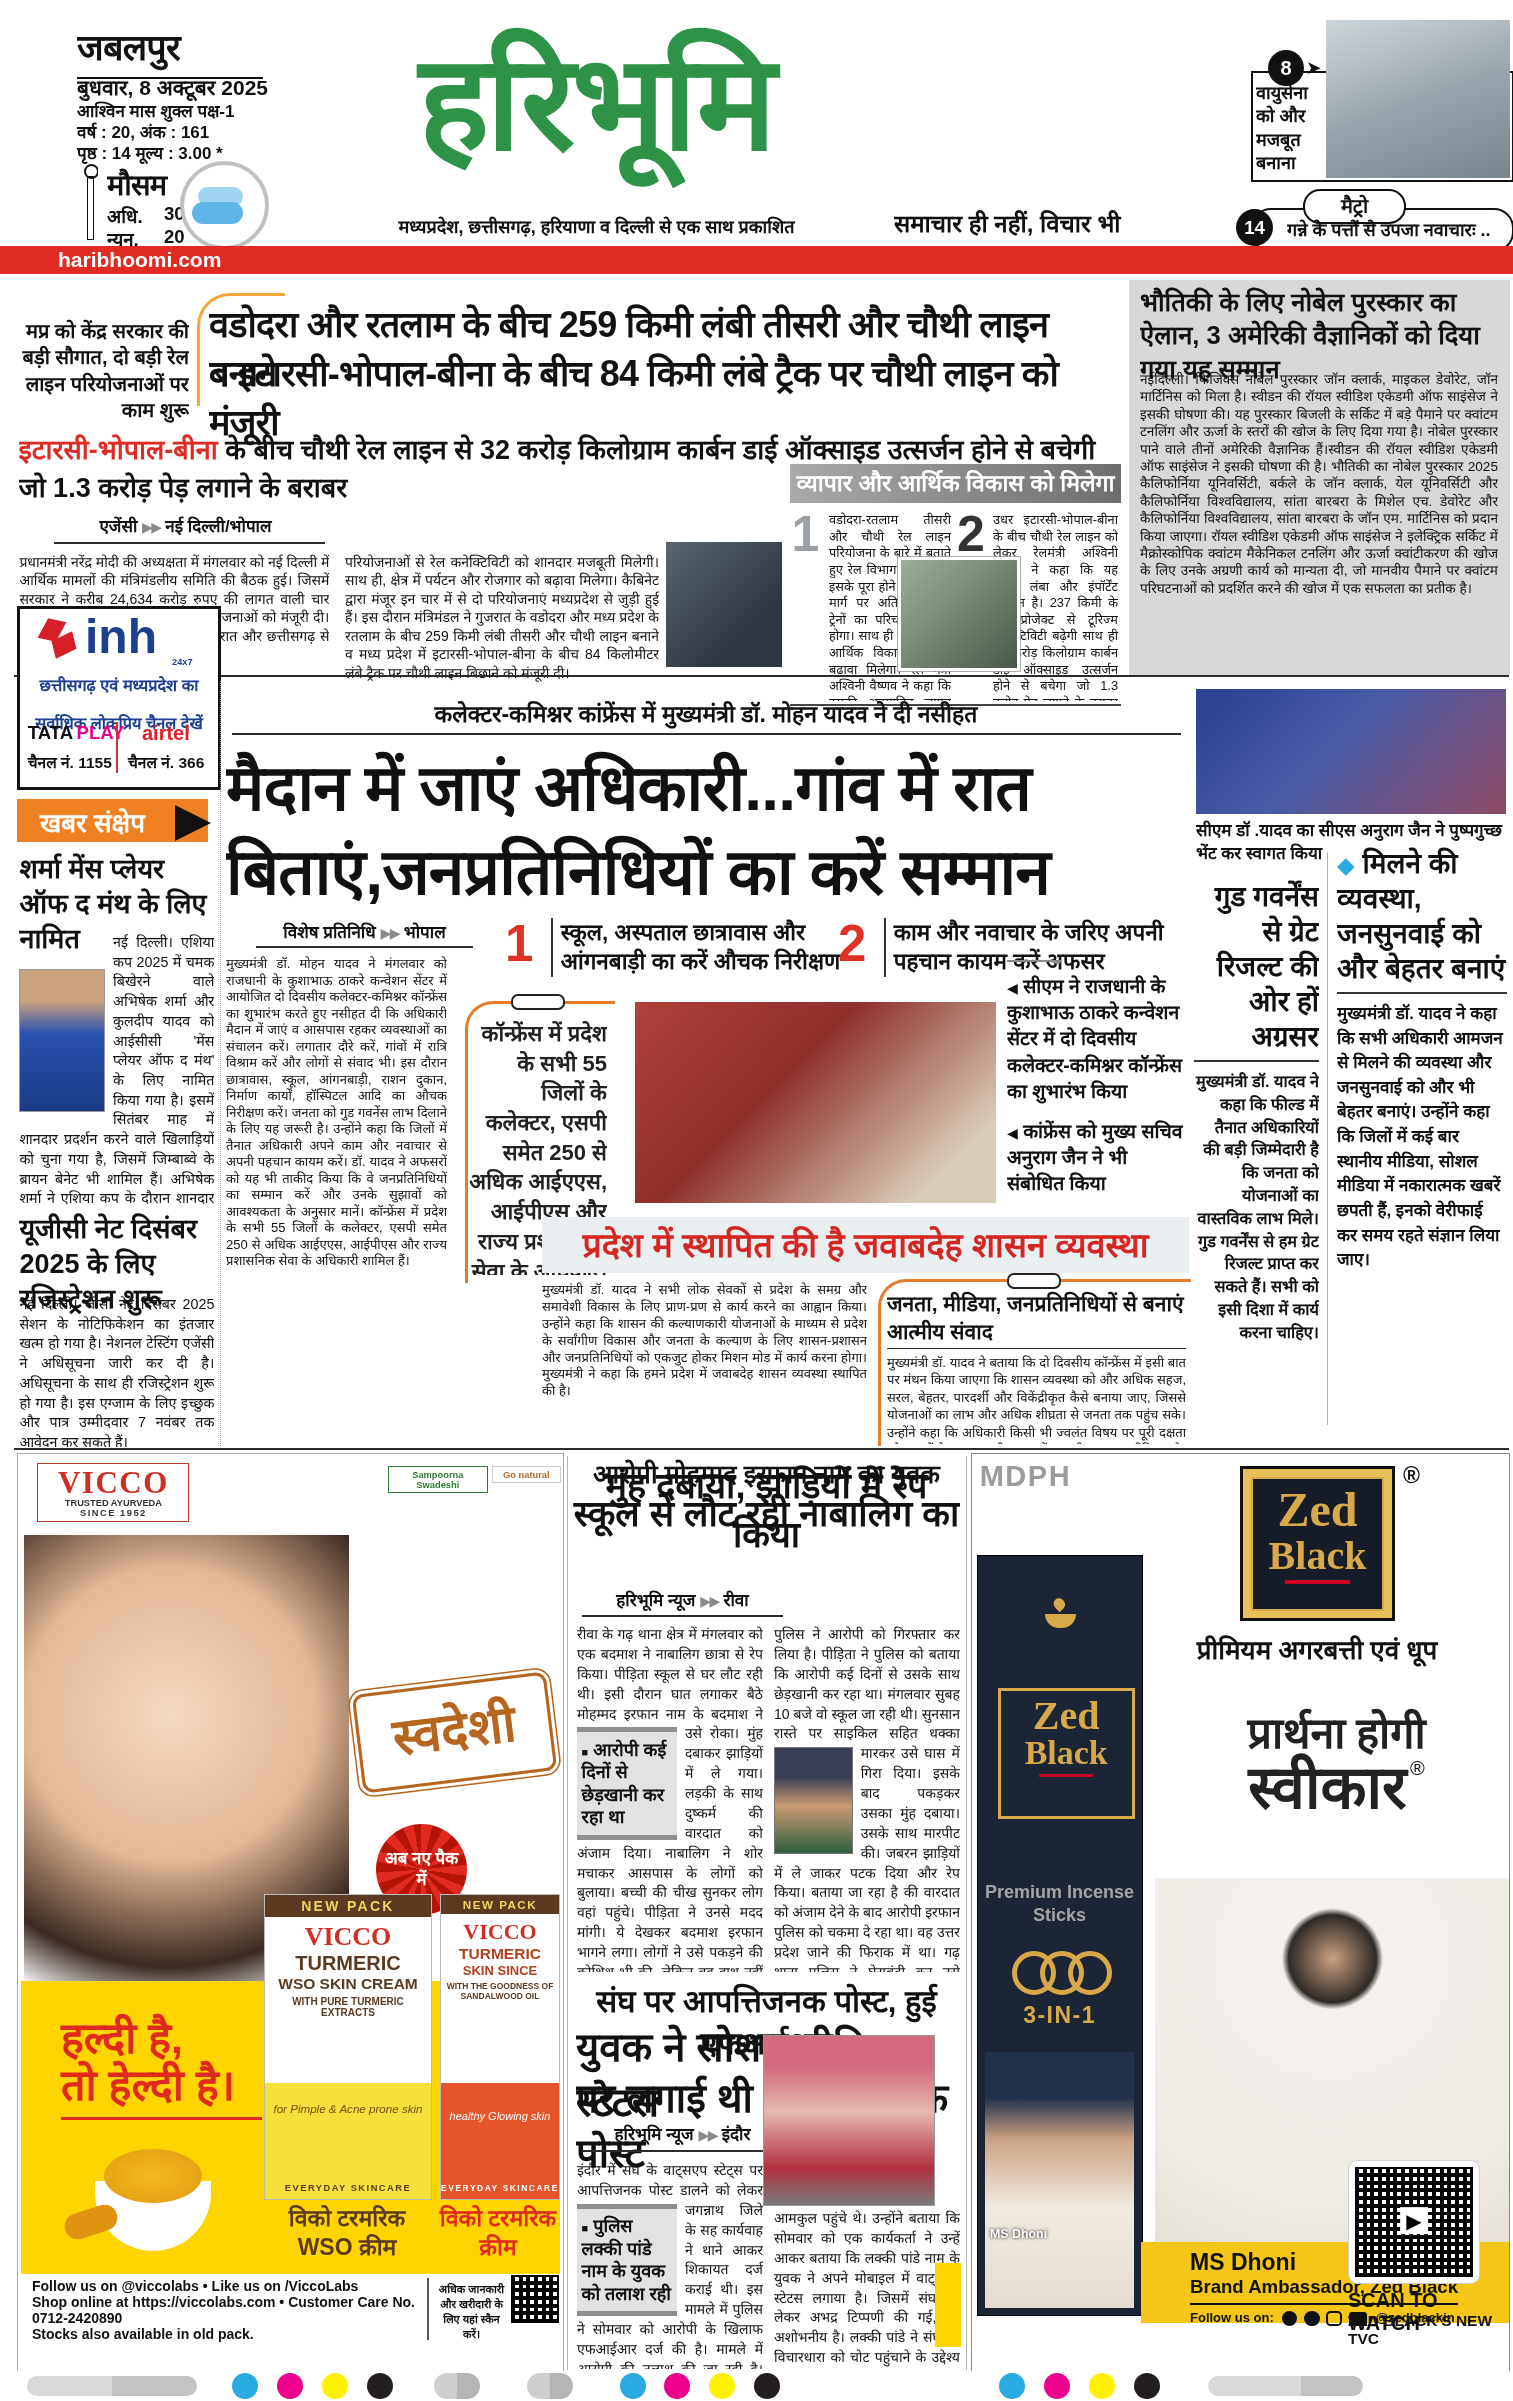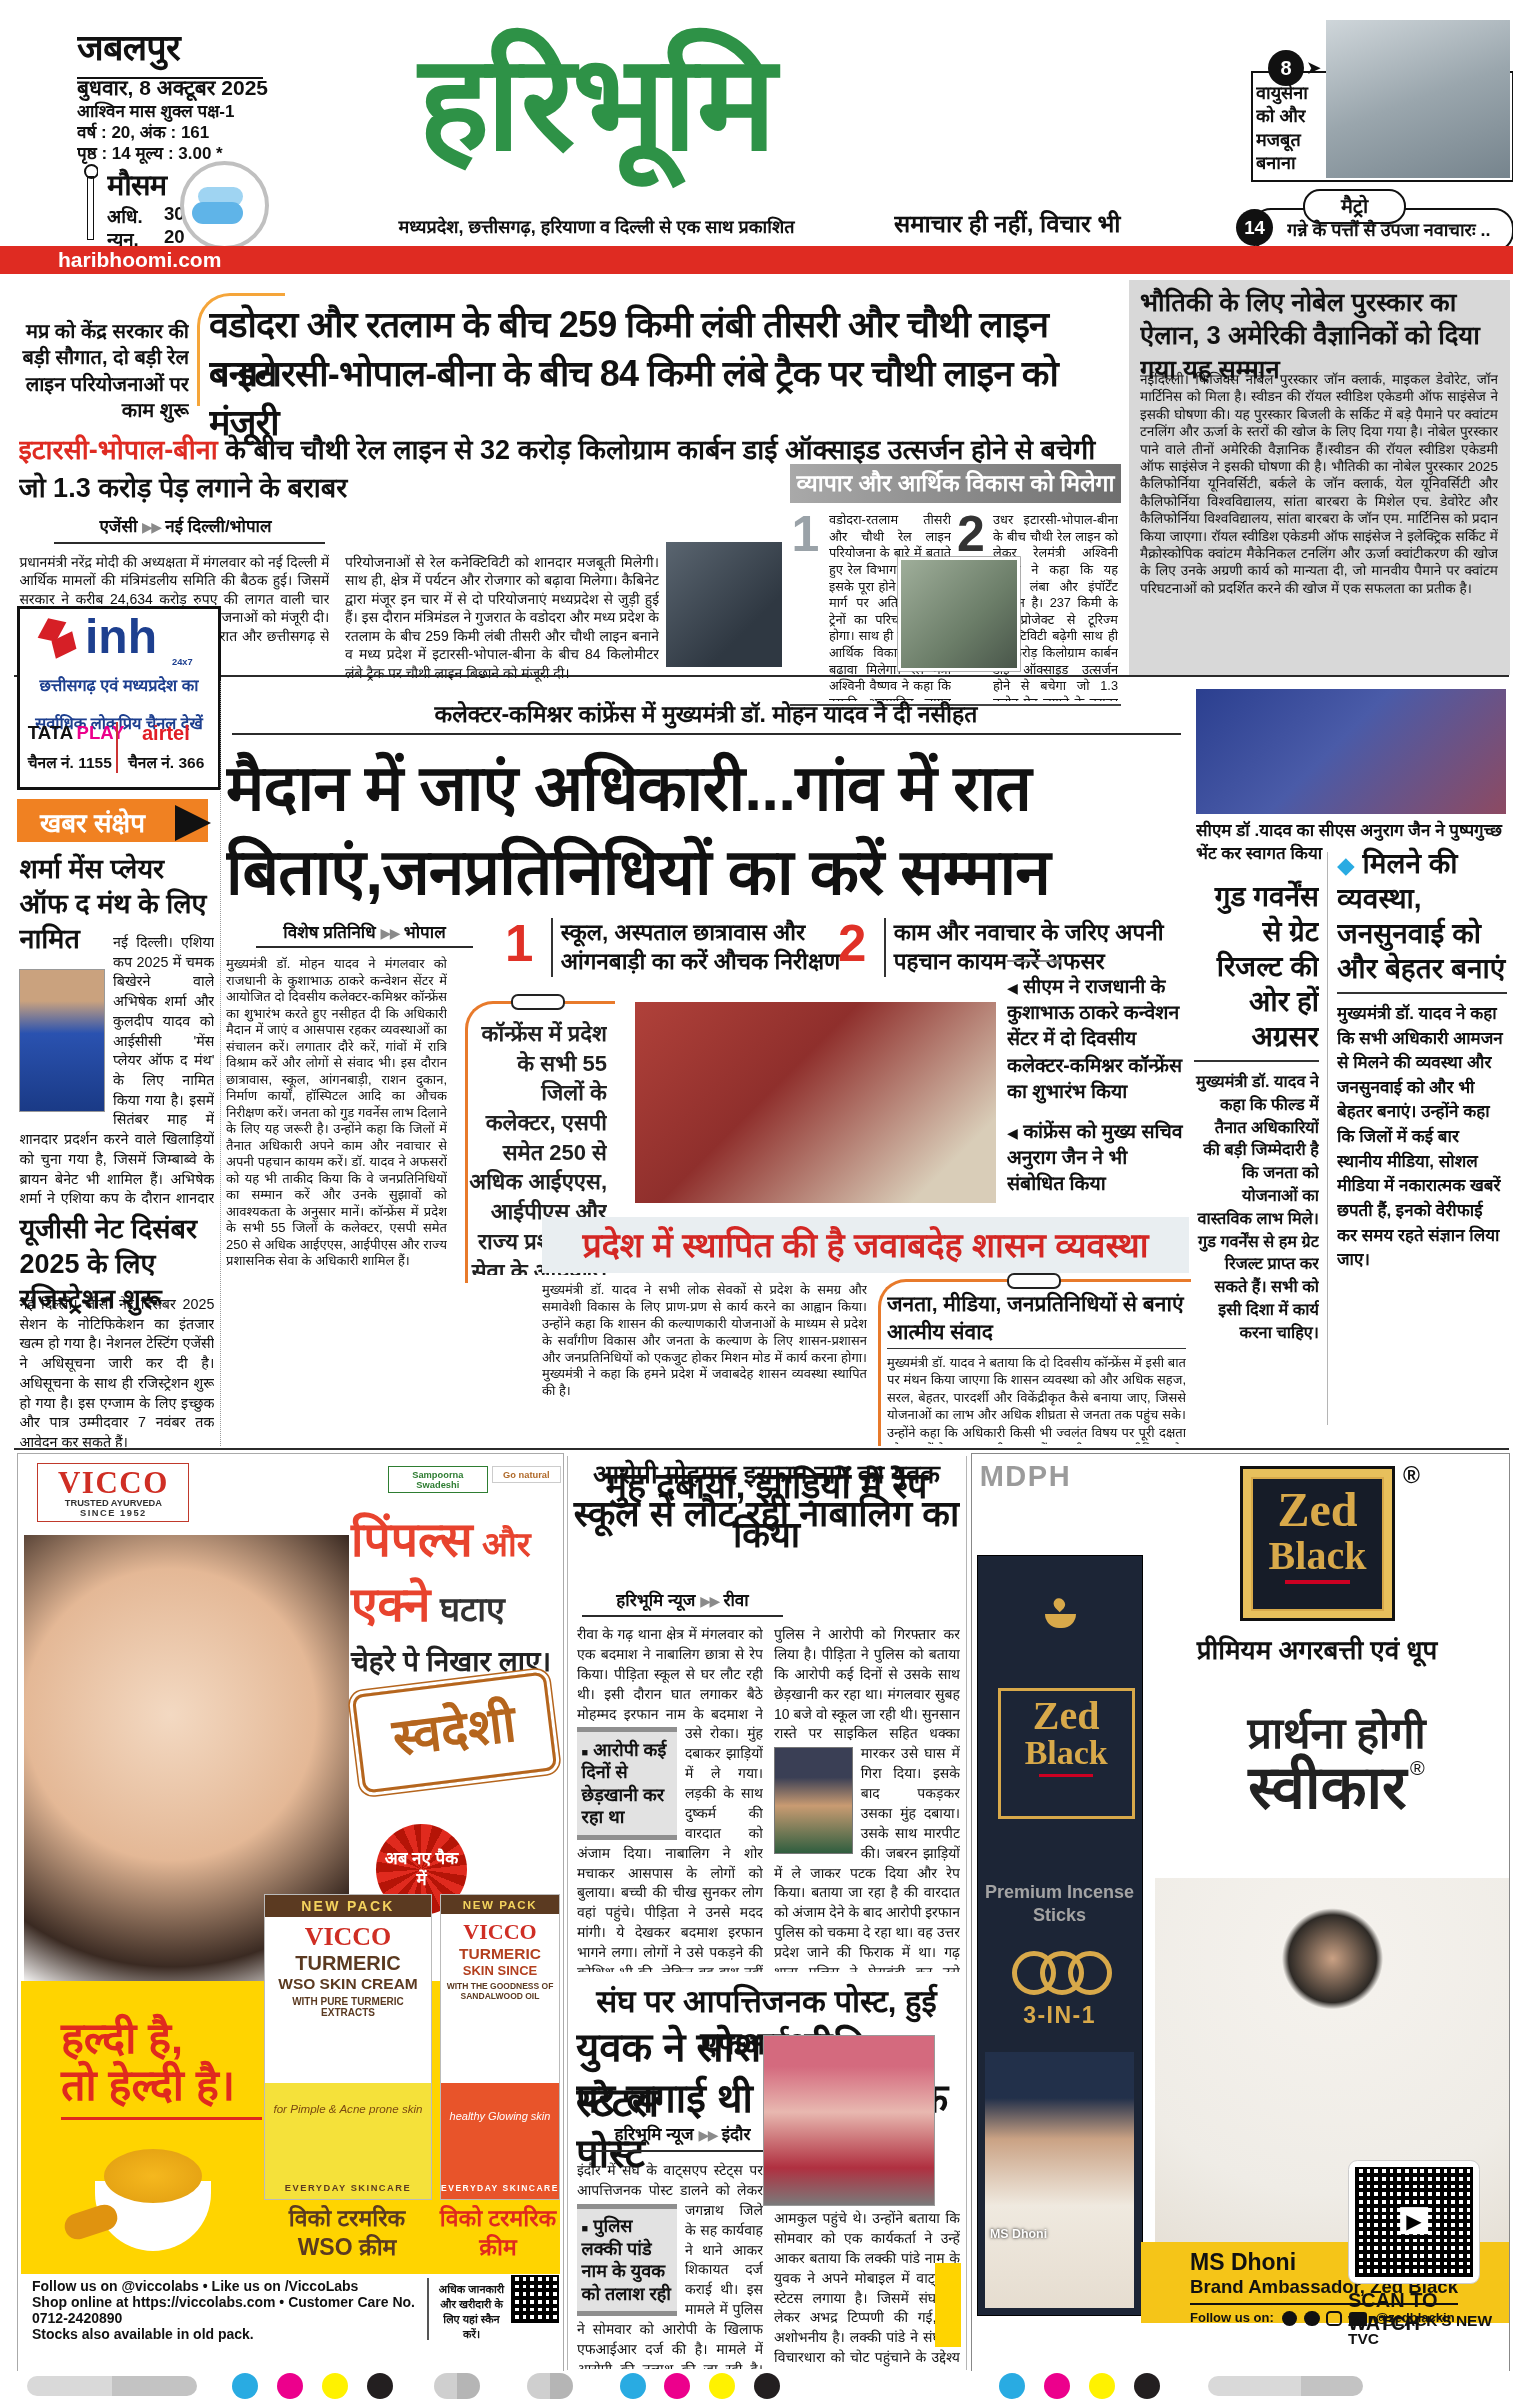--- a/index.html
+++ b/index.html
@@ -215,25 +215,20 @@
     <div style="position:absolute;left:19.4px;top:9.3px;width:147px;text-align:center;border:1.5px solid #c0392b;padding:3.1px 1.5px;">
       <div style="font-family:'Liberation Serif','DejaVu Serif',serif;font-size:31px;font-weight:900;color:#cf2e24;letter-spacing:1.5px;line-height:1;">VICCO</div>
       <div style="font-size:9.3px;font-weight:700;color:#333;">TRUSTED AYURVEDA</div>
       <div style="font-size:9.3px;font-weight:700;color:#333;letter-spacing:1.5px;">SINCE 1952</div>
     </div>
     <div style="position:absolute;left:370px;top:12.4px;width:93px;font-size:9.3px;font-weight:700;color:#2e7d32;border:0.8px solid #2e7d32;padding:2.3px;text-align:center;">Sampoorna Swadeshi</div>
     <div style="position:absolute;left:474px;top:12.4px;width:62px;font-size:9.3px;font-weight:700;color:#b06a2a;border:0.8px solid #ccc;padding:2.3px;text-align:center;">Go natural</div>
 
     <div class="photo" style="position:absolute;left:6.2px;top:81px;width:325px;height:449px;background:radial-gradient(circle at 45% 40%,#f3d9c2 0%,#e4b896 45%,#3a2a22 78%,#fff 95%);"></div>
 
-    <div style="position:absolute;left:333px;top:51px;width:208px;">
-      <div><span style="font-size:48px;font-weight:900;color:#e8432e;">पिंपल्स</span><span style="font-size:34px;font-weight:800;color:#e8432e;"> और</span></div>
-      <div><span style="font-size:48px;font-weight:900;color:#e8432e;">एक्ने</span><span style="font-size:34px;font-weight:800;color:#333;"> घटाए</span></div>
-      <div style="font-size:28px;font-weight:800;color:#222;margin-top:6.2px;">चेहरे पे निखार लाए।</div>
-    </div>
 
     <div class="ctr" style="position:absolute;left:339px;top:229px;width:189px;height:93px;border:3.9px solid #b5651d;border-radius:11px;box-shadow:0 0 0 3.1px #fff,0 0 0 4.6px #b5651d;font-size:51px;font-weight:900;color:#b5651d;line-height:90px;transform:rotate(-7deg);">स्वदेशी</div>
 
     <div class="ctr" style="position:absolute;left:358px;top:370px;width:91px;height:91px;border-radius:50%;background:repeating-conic-gradient(#e02a1e 0 14deg,#b51407 14deg 28deg);color:#fff;font-size:17px;font-weight:900;line-height:1.2;display:flex;align-items:center;justify-content:center;padding:4.6px;box-sizing:border-box;">अब नए पैक में</div>
 
     <div style="position:absolute;left:3.1px;top:527px;width:539px;height:293px;background:#ffd400;"></div>
 
     <div style="position:absolute;left:246px;top:440px;width:166px;height:304px;background:#fff;border:0.8px solid #bbb;">
       <div class="ctr" style="background:#5b3a21;color:#f4d35e;font-size:14px;font-weight:800;letter-spacing:2.3px;padding:3.1px 0;">NEW PACK</div>
       <div class="ctr" style="color:#cf2e24;font-size:26px;font-weight:900;font-family:'Liberation Serif','DejaVu Serif',serif;margin-top:4.6px;">VICCO</div>

